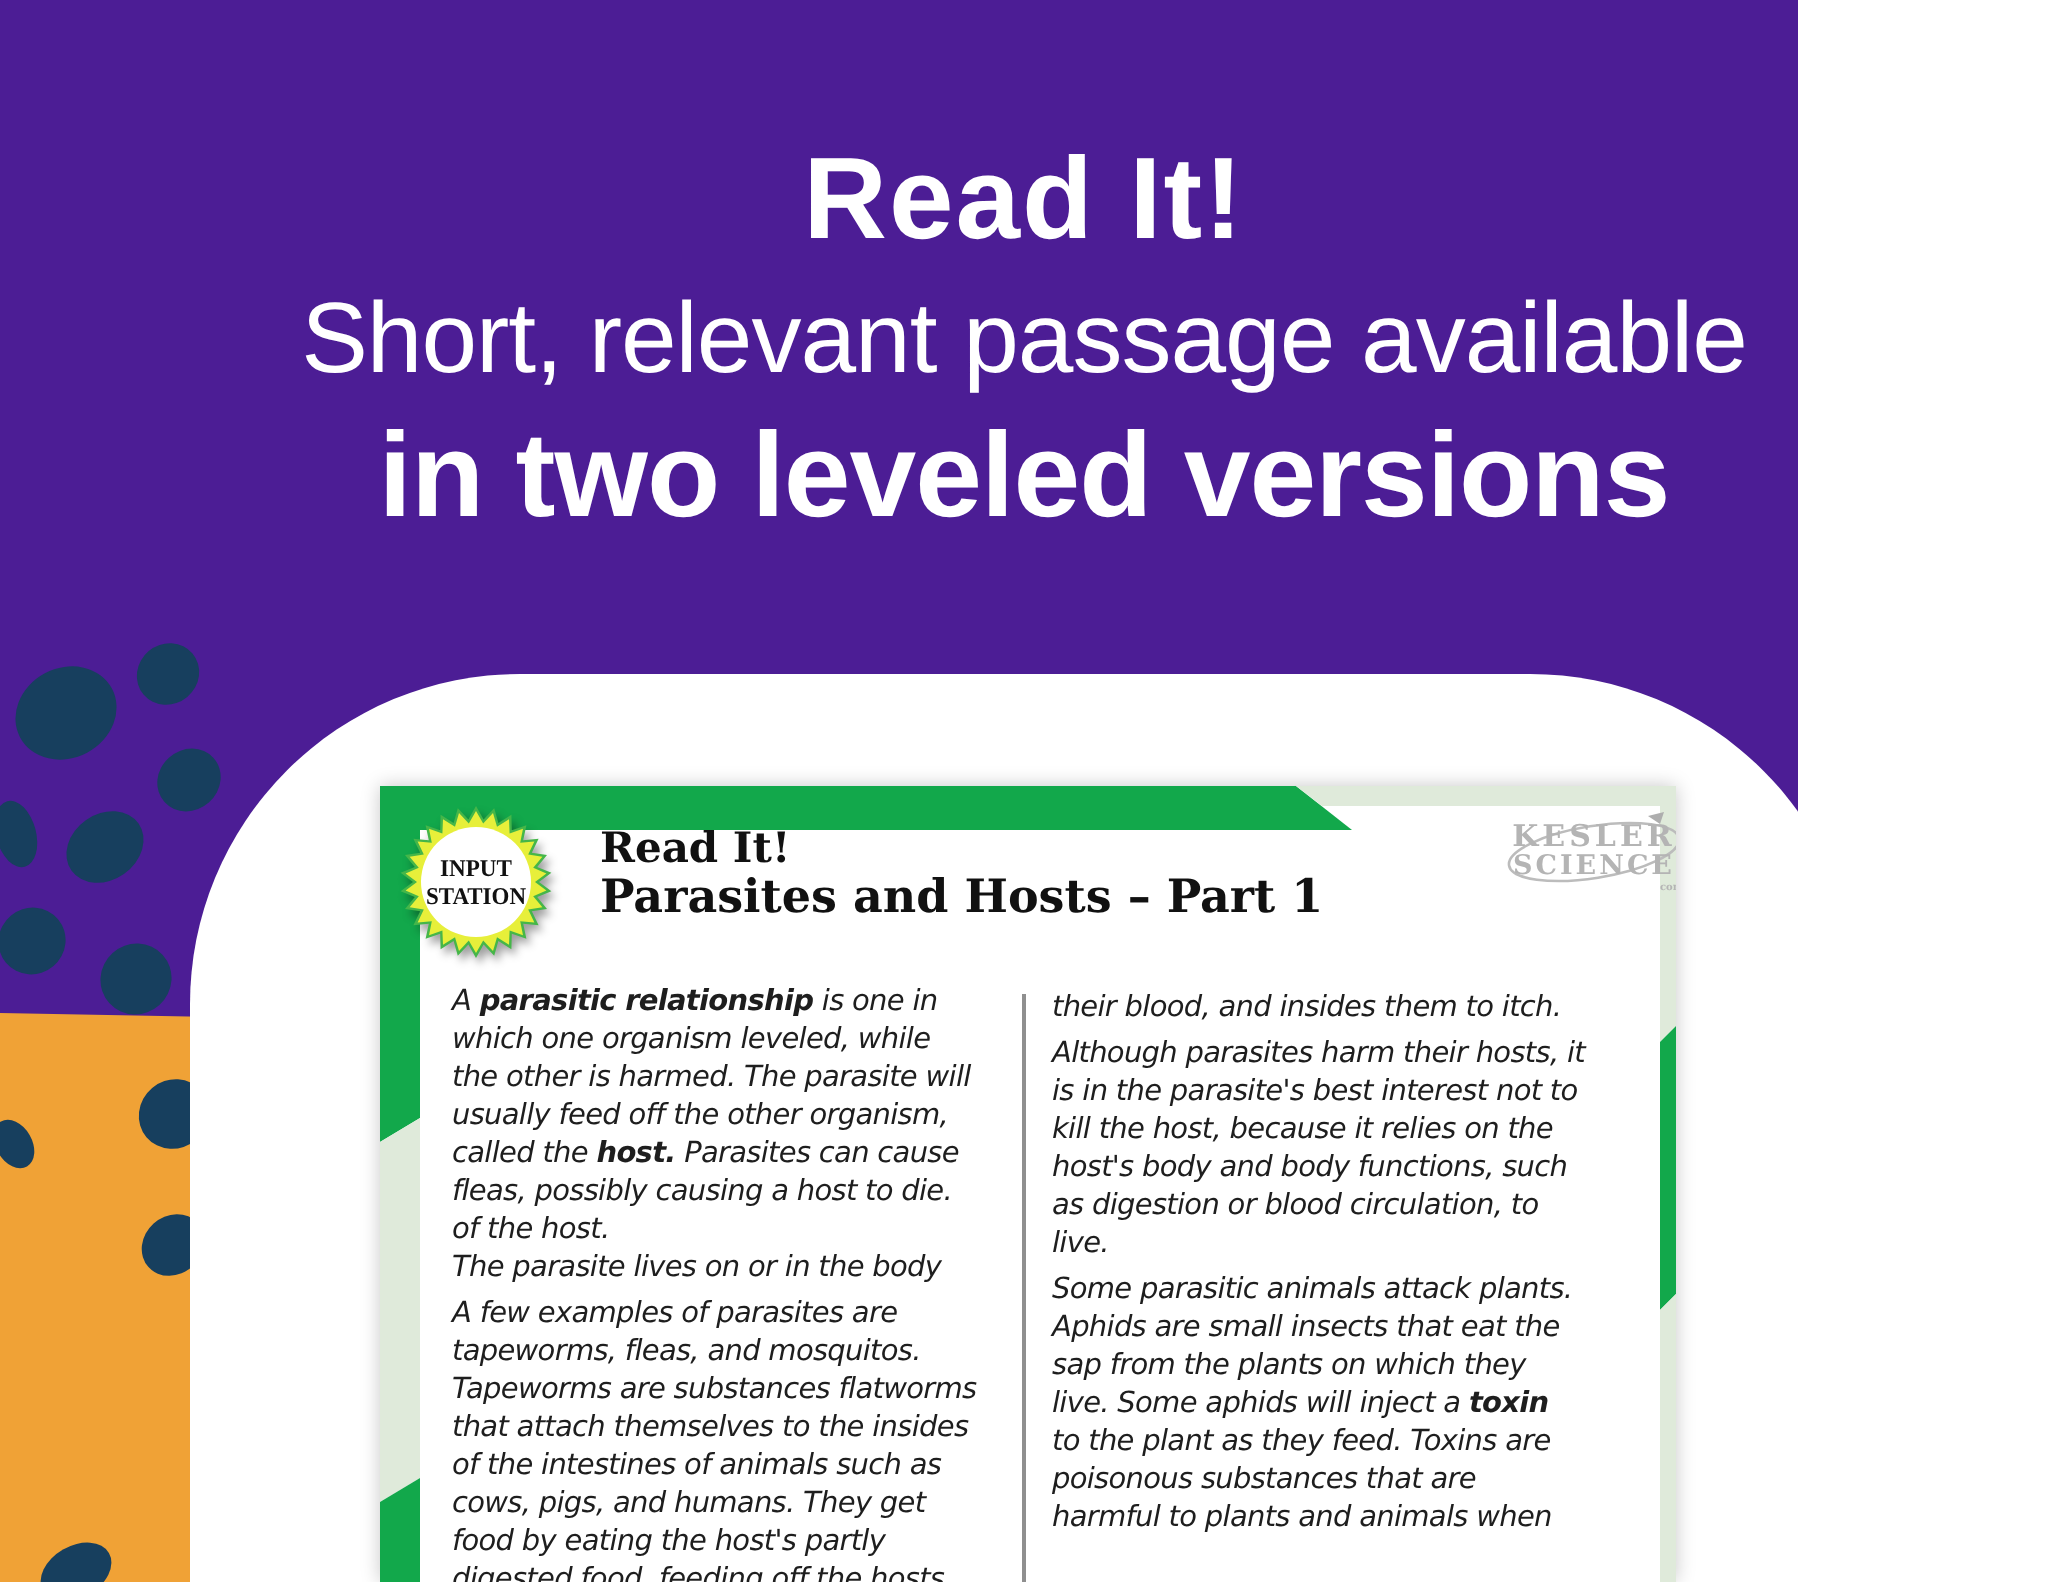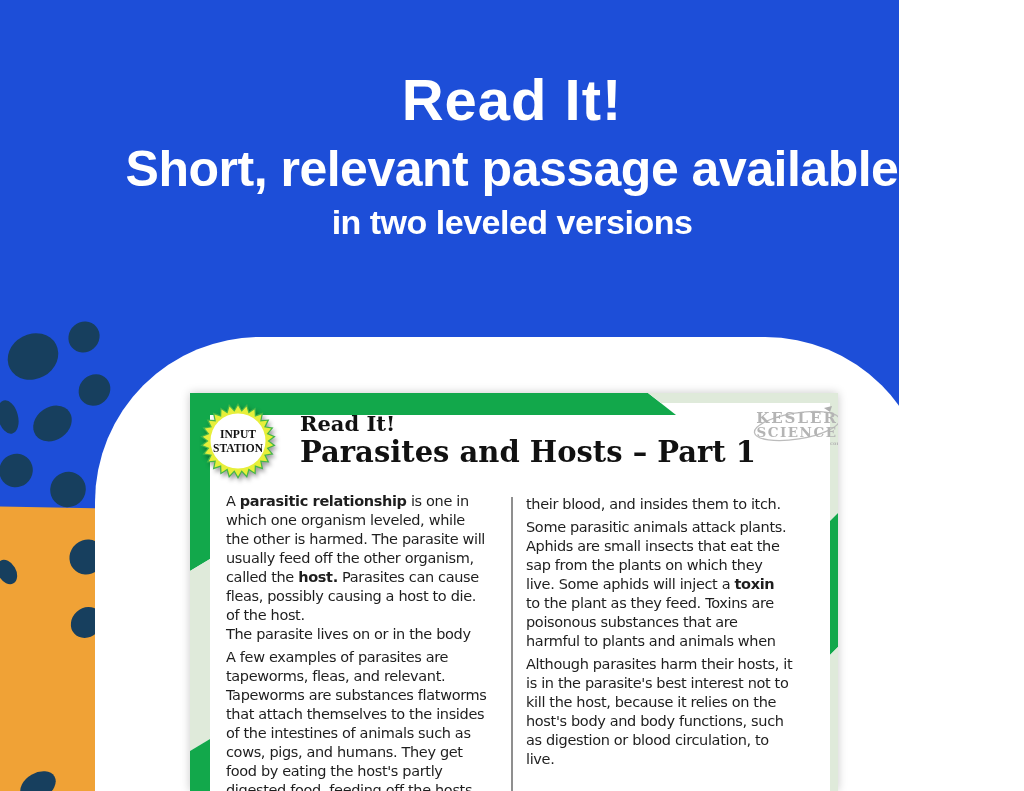--- a/index.html
+++ b/index.html
@@ -1,65 +1,65 @@
 <!DOCTYPE html>
 <html><head>
 <meta charset="utf-8">
 <style>
   html,body{margin:0;padding:0;}
   .stage{position:relative;width:899px;height:791px;overflow:hidden;
-         background:#1d4ed8;font-family:"Liberation Sans",sans-serif;}
+         background:#4c1d95;font-family:"Liberation Sans",sans-serif;}
 
   
   .bg-orange{position:absolute;left:-30px;top:506px;width:1150px;height:420px;
              background:#f0a236;transform:rotate(1.05deg);transform-origin:0 0;}
 
   
   .dots-layer{position:absolute;inset:0;z-index:2;}
   .dot{position:absolute;background:#173f5e;border-radius:50%;}
 
   
   .hero{position:absolute;left:0;top:0;width:1024px;text-align:center;color:#ffffff;z-index:3;}
   .hero-title{position:absolute;left:0;top:66px;width:1024px;
               font-size:58px;font-weight:700;letter-spacing:1px;}
   .hero-sub1{position:absolute;left:0;top:140px;width:1024px;
-             font-size:50px;font-weight:700;letter-spacing:-0.5px;text-align:center;}
+             font-size:50px;font-weight:400;letter-spacing:-0.5px;text-align:center;}
   .hero-sub2{position:absolute;left:0;top:203px;width:1024px;
-             font-size:34px;font-weight:700;letter-spacing:-0.5px;}
+             font-size:60px;font-weight:700;letter-spacing:-0.5px;}
 
   
   .card{position:absolute;left:95px;top:337px;width:835px;height:480px;
         background:#ffffff;border-radius:165px 165px 0 0;z-index:4;}
 
   
   .doc{position:absolute;left:95px;top:56px;width:648px;height:398px;
        background:#ffffff;overflow:hidden;box-shadow:0 0 9px rgba(0,0,0,0.22);}
   .frame{position:absolute;left:0;top:0;z-index:1;}
 
   .badge{position:absolute;left:8px;top:8px;width:80px;height:80px;z-index:3;
          filter:drop-shadow(2.5px 3px 2px rgba(0,0,0,0.38));}
   .badge text{font-family:"Liberation Serif",serif;font-weight:700;fill:#111;}
 
   .doc-title{position:absolute;left:110px;top:18px;z-index:2;color:#111;
              font-family:"DejaVu Serif",serif;font-weight:700;font-size:21px;}
   .doc-sub{position:absolute;left:110px;top:42px;z-index:2;color:#111;
-           font-family:"DejaVu Serif",serif;font-weight:700;font-size:29px;}
+           font-family:"DejaVu Serif",serif;font-weight:700;font-size:23px;}
 
   .logo{position:absolute;left:562px;top:12px;z-index:2;}
   .logo text{font-family:"DejaVu Serif",serif;font-weight:700;fill:#b4b4b4;}
 
   .divider{position:absolute;left:321px;top:104px;width:2px;height:294px;
            background:#8f8f8f;z-index:2;}
 
   .col{position:absolute;z-index:2;color:#1e1e1e;
        font-family:"DejaVu Sans",sans-serif;font-size:14.5px;
        letter-spacing:-0.35px;line-height:19px;}
   .col-left{left:36px;top:99px;width:284px;}
   .col-right{left:336px;top:102px;width:298px;}
-  .para{margin:0 0 4px 0;}
+  .para{margin:0 0 4px 0;font-style:italic;}
   .line{white-space:nowrap;}
   .line b{font-weight:700;}
 </style>
 </head>
 <body>
 
 <div class="stage">
 
   <div class="bg-orange"></div>
 
@@ -138,47 +138,47 @@
             <div class="line">which one organism leveled, while</div>
             <div class="line">the other is harmed. The parasite will</div>
             <div class="line">usually feed off the other organism,</div>
             <div class="line">called the <b>host.</b> Parasites can cause</div>
             <div class="line">fleas, possibly causing a host to die.</div>
             <div class="line">of the host.</div>
             <div class="line">The parasite lives on or in the body</div>
           </div>
           <div class="para">
             <div class="line">A few examples of parasites are</div>
-            <div class="line">tapeworms, fleas, and relevant.</div>
+            <div class="line">tapeworms, fleas, and mosquitos.</div>
             <div class="line">Tapeworms are substances flatworms</div>
             <div class="line">that attach themselves to the insides</div>
             <div class="line">of the intestines of animals such as</div>
             <div class="line">cows, pigs, and humans. They get</div>
             <div class="line">food by eating the host's partly</div>
             <div class="line">digested food, feeding off the hosts</div>
           </div>
         </div>
       <div class="col col-right">
           <div class="para">
             <div class="line">their blood, and insides them to itch.</div>
           </div>
           <div class="para">
+            <div class="line">Although parasites harm their hosts, it</div>
+            <div class="line">is in the parasite's best interest not to</div>
+            <div class="line">kill the host, because it relies on the</div>
+            <div class="line">host's body and body functions, such</div>
+            <div class="line">as digestion or blood circulation, to</div>
+            <div class="line">live.</div>
+          </div>
+          <div class="para">
             <div class="line">Some parasitic animals attack plants.</div>
             <div class="line">Aphids are small insects that eat the</div>
             <div class="line">sap from the plants on which they</div>
             <div class="line">live. Some aphids will inject a <b>toxin</b></div>
             <div class="line">to the plant as they feed. Toxins are</div>
             <div class="line">poisonous substances that are</div>
             <div class="line">harmful to plants and animals when</div>
           </div>
-          <div class="para">
-            <div class="line">Although parasites harm their hosts, it</div>
-            <div class="line">is in the parasite's best interest not to</div>
-            <div class="line">kill the host, because it relies on the</div>
-            <div class="line">host's body and body functions, such</div>
-            <div class="line">as digestion or blood circulation, to</div>
-            <div class="line">live.</div>
-          </div>
         </div>
 
     </div>
   </div>
 </div>
 
 </body></html>

